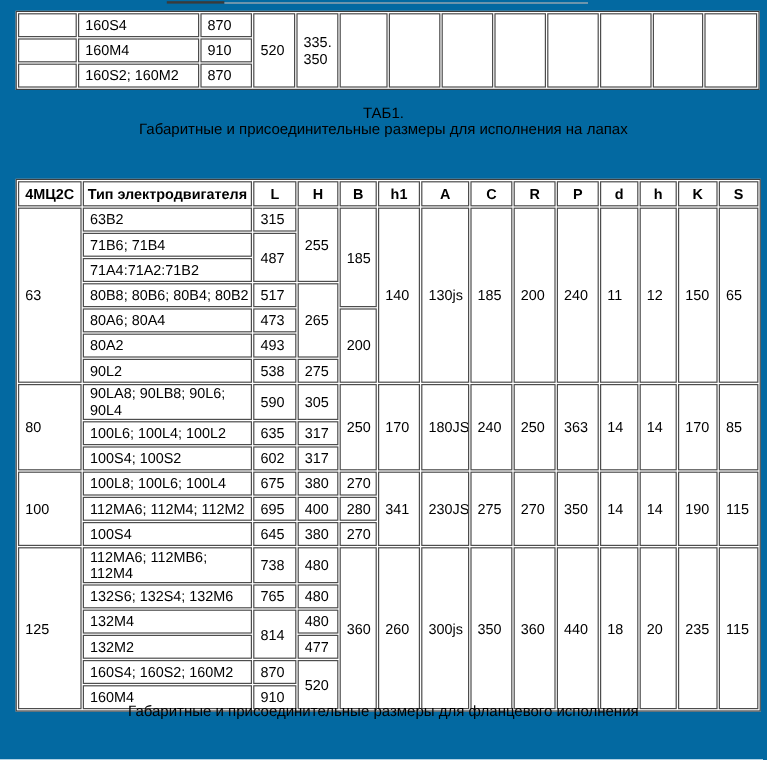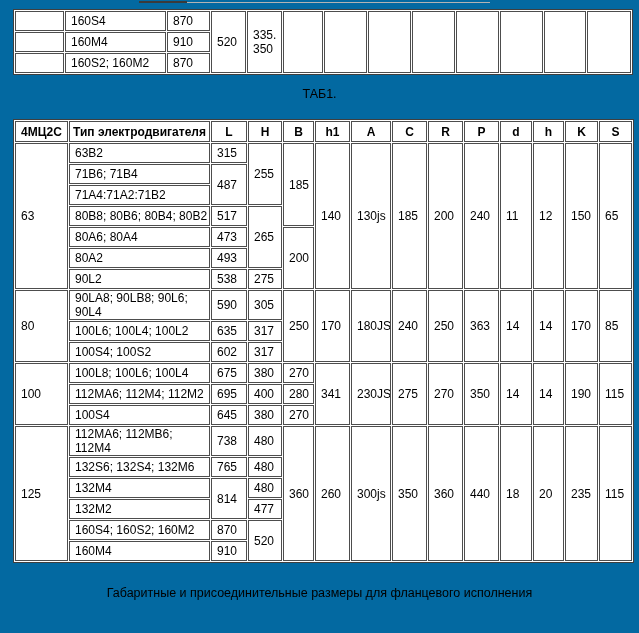--- a/index.html
+++ b/index.html
@@ -12,21 +12,21 @@
   table.grid{border-collapse:separate;border-spacing:1px;table-layout:fixed;
              border:1px solid #3f3f3f;background:#ffffff;}
   .grid td,.grid th{border:1px solid #4d4d4d;font-size:12px;line-height:14px;color:#000;
              padding:0 2px 0 5px;overflow:hidden;white-space:pre;vertical-align:middle;
              text-align:left;height:18px;font-weight:normal;}
   .grid th{text-align:center;font-weight:bold;padding:0 1px;height:19px;}
   .gl{text-align:center;padding:0 1px;}     
   .tp{padding:0 1px 0 4px;}                 
 
   #t1{position:absolute;left:13px;top:9px;width:620px;}
-  #t2{position:absolute;left:13px;top:119px;width:621px;}
+  #t2{position:absolute;left:13px;top:149px;width:621px;}
   .caption{position:absolute;left:0;width:639px;text-align:center;font-weight:normal;
            font-size:12.5px;line-height:14px;}
   #cap1{top:87px;}
   #cap2{top:586px;}
 </style>
 </head>
 <body>
 
 <div class="canvas">
 
@@ -74,20 +74,21 @@
     <tr>
       <td></td>
       <td class="tp">160S2; 160M2</td>
       <td>870</td>
     </tr>
   </tbody>
     </table>
 
   <div class="caption" id="cap1">
     <div>ТАБ1.</div>
+    <div>Габаритные и присоединительные размеры для исполнения на лапах</div>
   </div>
 
   <table class="grid" id="t2">
     <colgroup>
       <col style="width:53px">
         <col style="width:141px">
         <col style="width:36px">
         <col style="width:34px">
       <col style="width:31px">
         <col style="width:35px">

